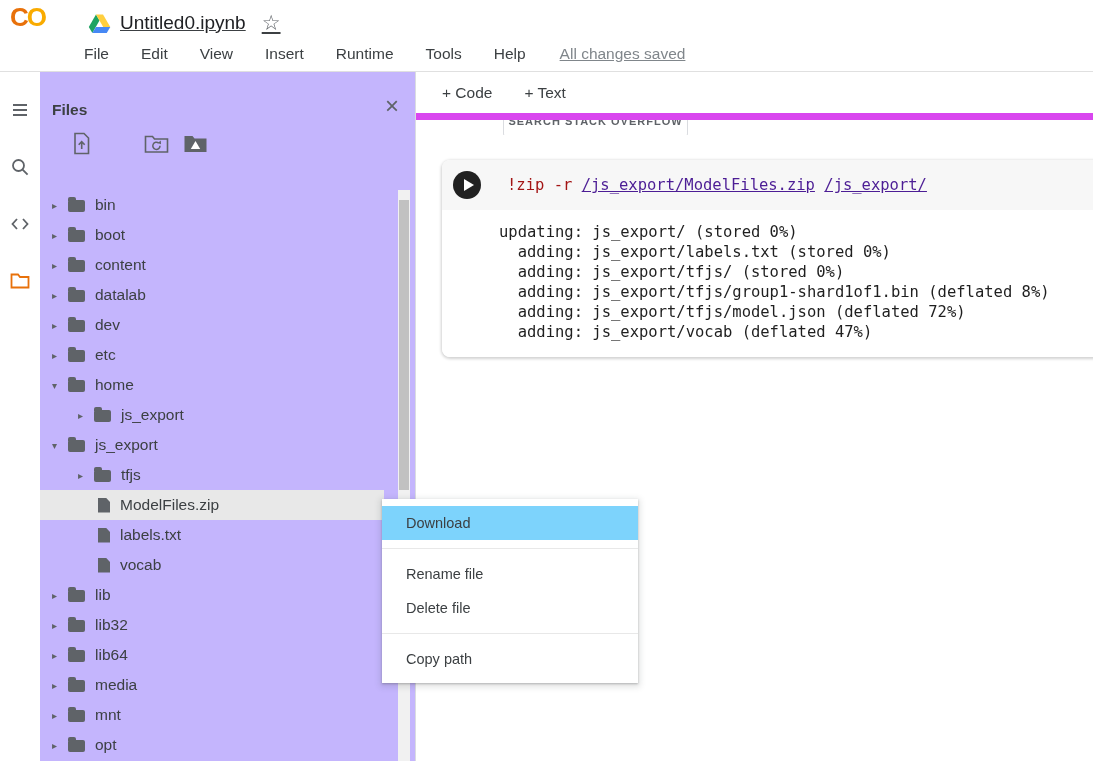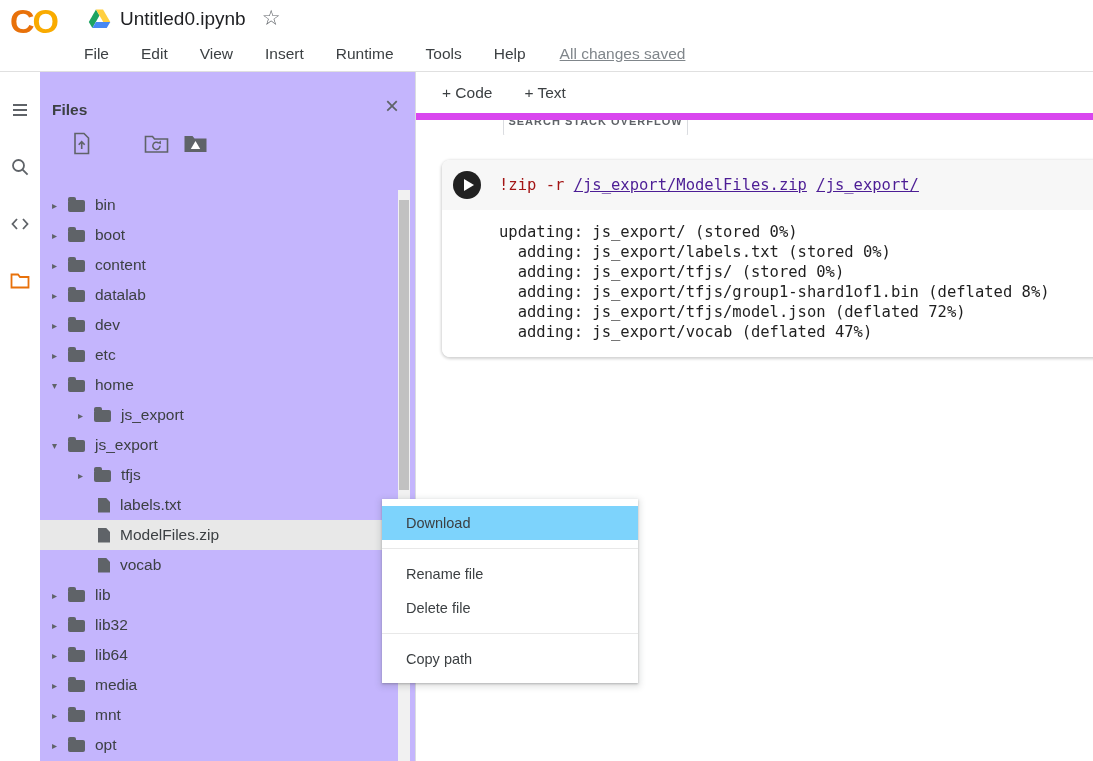--- a/index.html
+++ b/index.html
@@ -5,23 +5,23 @@
   * { box-sizing: border-box; }
   html,body { margin:0; padding:0; }
   body {
     width:1093px; height:761px; overflow:hidden; position:relative;
     background:#fff; font-family:"Liberation Sans", sans-serif; color:#3C4043;
   }
   .app { width:100%; height:100%; display:flex; flex-direction:column; }
 
   
   header { height:71px; flex:none; position:relative; background:#fff; }
-  .logo { position:absolute; left:10px; top:2px; font-size:34px; font-weight:700; letter-spacing:-2px; cursor:pointer; }
+  .logo { position:absolute; left:10px; top:2px; font-size:26px; font-weight:700; letter-spacing:-2px; cursor:pointer; }
   .logo .c { color:#E8710A; } .logo .o { color:#F9AB00; }
-  .title-row { position:absolute; left:88px; top:8px; height:26px; display:flex; align-items:flex-start; }
+  .title-row { position:absolute; left:88px; top:8px; height:26px; display:flex; align-items:flex-end;text-decoration:underline; }
   .nb-title { margin-left:9px; font-size:19px; color:#202124; }
   .star { margin-left:16px; font-size:21px; color:#5F6368; font-family:"DejaVu Sans",sans-serif; line-height:1; cursor:pointer; }
   .menubar { position:absolute; left:84px; top:41px; height:26px; display:flex; align-items:center; gap:32px; font-size:15.5px; color:#3C4043; }
   .menubar .mi { cursor:pointer; }
   .save-status { color:#80868B; text-decoration:underline; margin-left:2px; cursor:pointer; }
 
   
   .content { flex:1; display:flex; border-top:1px solid #E0E0E0; min-height:0; }
 
   .left-rail { width:40px; flex:none; display:flex; flex-direction:column; align-items:center; padding-top:27px; gap:35px; }
@@ -59,21 +59,21 @@
              display:flex; align-items:center; justify-content:center; font-size:11px; letter-spacing:1px;
              color:#5F6368; font-weight:700; cursor:pointer; }
 
   .cell { position:absolute; left:26px; top:88px; width:690px; border-radius:8px 0 0 8px;
           box-shadow:0 1px 3px 1px rgba(0,0,0,0.18); overflow:hidden; background:#fff; }
   .cell-code { background:#F7F7F7; height:50px; display:flex; align-items:center; }
   .run-btn { width:28px; height:28px; border-radius:50%; background:#212121; margin-left:11px;
              display:flex; align-items:center; justify-content:center; flex:none; cursor:pointer; }
   .play { width:0; height:0; border-left:10px solid #fff; border-top:6px solid transparent; border-bottom:6px solid transparent; margin-left:3px; }
   .code-line { margin-left:18px; font-family:"DejaVu Sans Mono","Liberation Mono",monospace; font-size:15.5px; white-space:pre; }
-  .tok-cmd { color:#A31515; }
+  .tok-cmd { color:#A31515;margin-left:8px; }
   .tok-link { color:#4c1d95; text-decoration:underline; cursor:pointer; }
   .cell-output { background:#fff; padding:12px 8px 15px 57px; font-family:"DejaVu Sans Mono","Liberation Mono",monospace;
                  font-size:15.5px; line-height:20px; color:#1F1F1F; }
   .out-line { white-space:pre; }
 
   
   .context-menu { position:absolute; left:382px; top:499px; width:256px; background:#fff; padding:7px 0; z-index:20;
                   box-shadow:0 1px 2px rgba(60,64,67,.3), 0 2px 6px 2px rgba(60,64,67,.15); }
   .menu-item { height:34px; line-height:34px; padding-left:24px; font-size:14.5px; color:#3C4043; cursor:pointer; }
   .menu-item.hl { background:#7dd3fc; }
@@ -191,29 +191,29 @@
         <div class="tree-row d0">
           <span class="arrow">▾</span>
           <div class="icon-folder"></div>
           <span class="tree-label">js_export</span>
         </div>
         <div class="tree-row d1">
           <span class="arrow">▸</span>
           <div class="icon-folder"></div>
           <span class="tree-label">tfjs</span>
         </div>
-        <div class="tree-row d1">
-          <span class="arrow"></span>
-          <div class="icon-file"></div>
-          <span class="tree-label">labels.txt</span>
-        </div>
         <div class="tree-row d1 sel">
           <span class="arrow"></span>
           <div class="icon-file"></div>
           <span class="tree-label">ModelFiles.zip</span>
+        </div>
+        <div class="tree-row d1">
+          <span class="arrow"></span>
+          <div class="icon-file"></div>
+          <span class="tree-label">labels.txt</span>
         </div>
         <div class="tree-row d1">
           <span class="arrow"></span>
           <div class="icon-file"></div>
           <span class="tree-label">vocab</span>
         </div>
         <div class="tree-row d0">
           <span class="arrow">▸</span>
           <div class="icon-folder"></div>
           <span class="tree-label">lib</span>

